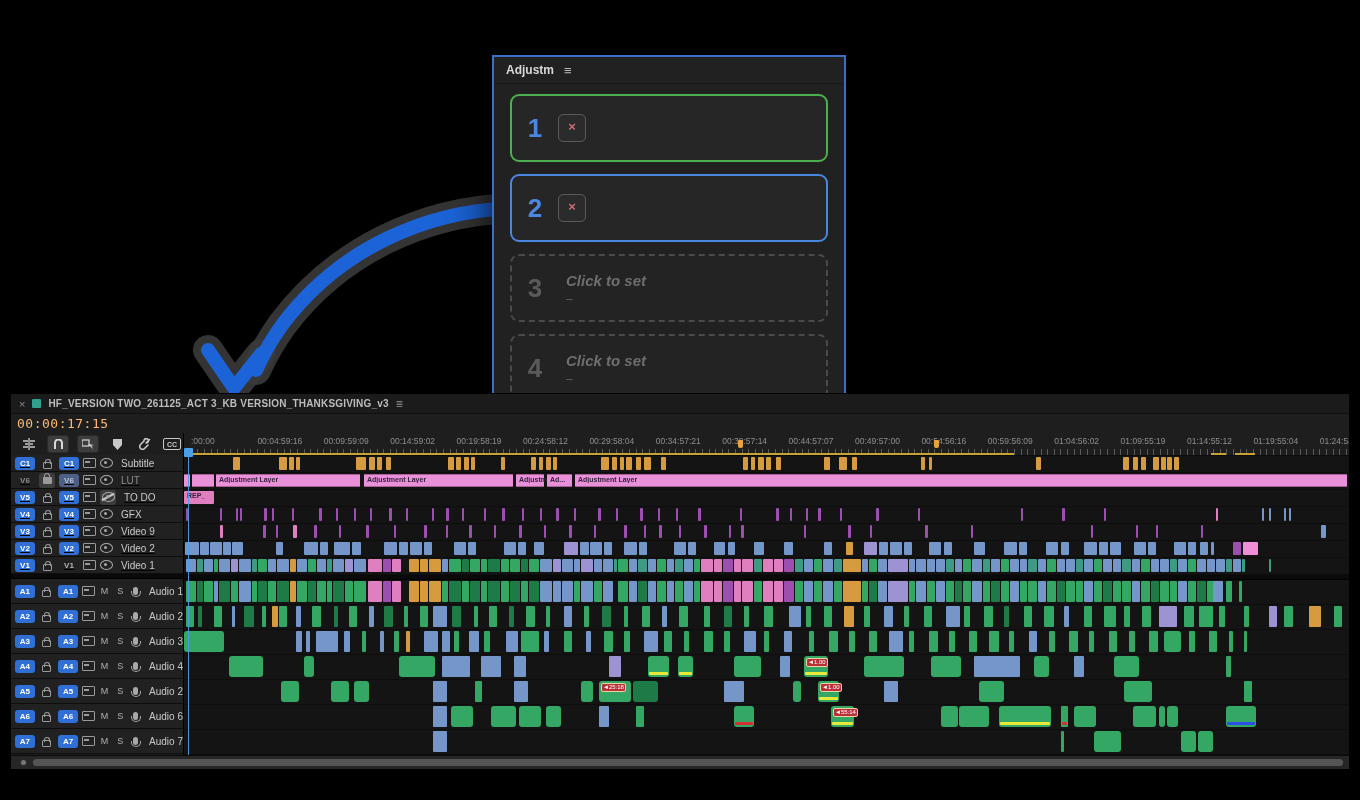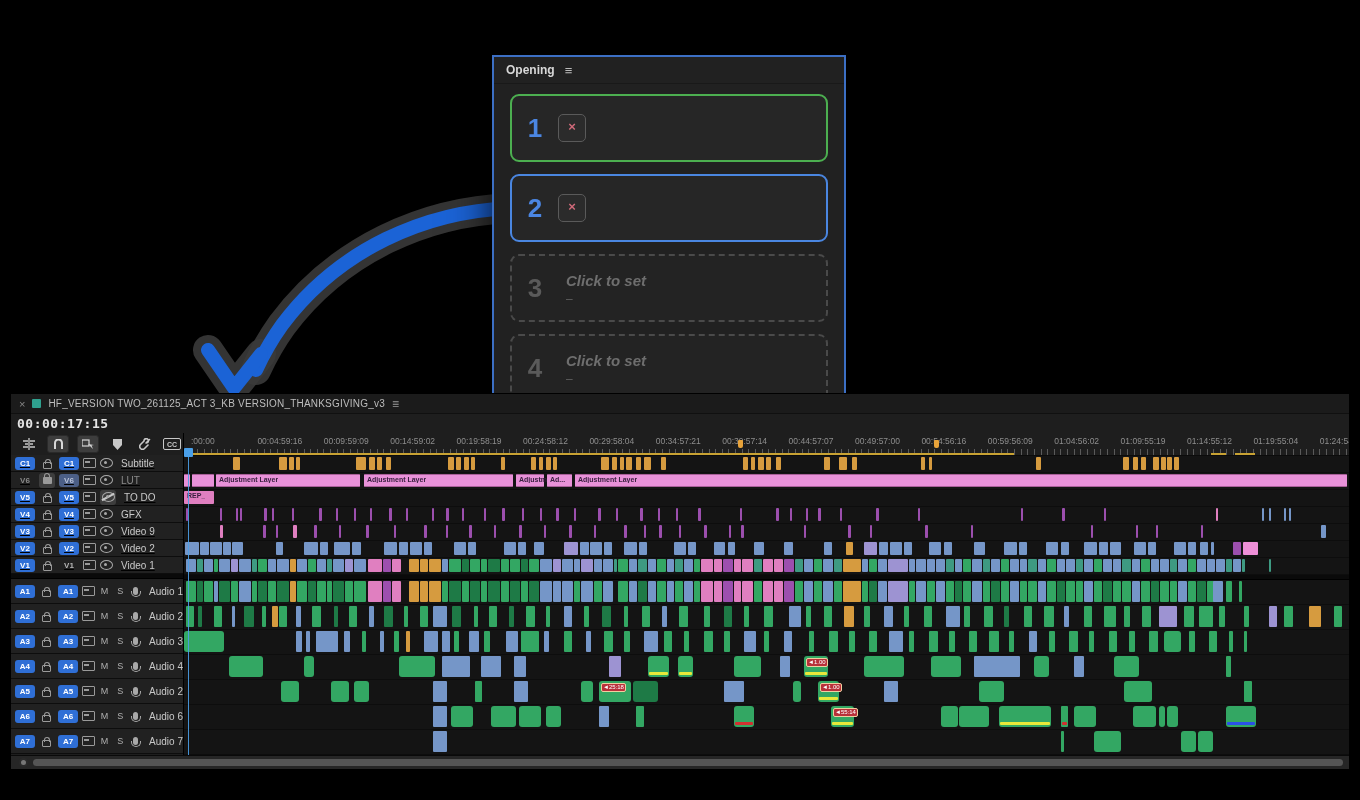--- a/index.html
+++ b/index.html
@@ -29,24 +29,24 @@
 
   
   #arrow{position:absolute;left:170px;top:160px;z-index:1;}
 
   
   #tl{position:absolute;left:10px;top:393px;width:1340px;height:372px;background:#1e1e1e;
     border:1px solid #000;box-sizing:border-box;z-index:3;}
   .tabbar{height:19px;background:#1b1b1b;display:flex;align-items:center;padding-left:8px;gap:7px;border-bottom:1px solid #101010;}
   .tabbar .close{color:#888;font-size:11px;cursor:pointer;}
   .tabbar .sqicon{width:9px;height:9px;background:#2fa08e;border-radius:1px;}
-  .tabbar .tabttl{color:#bdbdbd;font-size:10px;font-weight:normal;letter-spacing:.2px;}
+  .tabbar .tabttl{color:#bdbdbd;font-size:10px;font-weight:bold;letter-spacing:.2px;}
   .tabbar .menu{color:#9a9a9a;font-size:12px;cursor:pointer;}
   .tcrow{height:19px;display:flex;align-items:center;padding-left:6px;}
-  .tcrow .ptc{color:#e5e5e5;font-size:13px;font-weight:bold;letter-spacing:.5px;}
+  .tcrow .ptc{color:#fdba74;font-size:13px;font-weight:normal;letter-spacing:.5px;}
 
   .bodyrow{display:flex;}
   .leftcol{width:172px;flex:0 0 172px;border-right:1px solid #000;}
   .rightcol{flex:1;position:relative;overflow:hidden;}
 
   
   .toolbar{height:22px;display:flex;align-items:center;gap:8px;padding-left:8px;}
   .tbtn{width:20px;height:16px;display:flex;align-items:center;justify-content:center;color:#c8c8c8;border-radius:3px;cursor:pointer;}
   .tbtn.pressed{background:#3d3d3d;border:1px solid #2a2a2a;}
   .tbtn svg{display:block;}
@@ -110,21 +110,21 @@
 
 <svg id="arrow" width="360" height="260" viewBox="0 0 360 260">
   <path d="M 345 48 C 255 50, 168 90, 112 165 Q 97 186, 86 210" fill="none" stroke="#3a3a3a" stroke-width="30" stroke-linecap="round" opacity="0.9"></path>
   <path d="M 38 190 L 64 228 L 91 194" fill="none" stroke="#3a3a3a" stroke-width="30" stroke-linecap="round" stroke-linejoin="round" opacity="0.9"></path>
   <path d="M 345 48 C 255 50, 168 90, 112 165 Q 97 186, 86 210" fill="none" stroke="#1b63d6" stroke-width="14" stroke-linecap="round"></path>
   <path d="M 38 190 L 64 228 L 91 194" fill="none" stroke="#1b63d6" stroke-width="14" stroke-linecap="round" stroke-linejoin="round"></path>
 </svg>
 
 <div id="teleport">
   <div class="hdr">
-    <span class="ttl">Opening</span>
+    <span class="ttl">Adjustm</span>
     <span class="menu">≡</span>
   </div>
   <div class="slots" id="slots">
       <div class="slot green">
         <div class="num">1</div>
         <div class="del">×</div>
       </div>
       <div class="slot blue">
         <div class="num">2</div>
         <div class="del">×</div>

